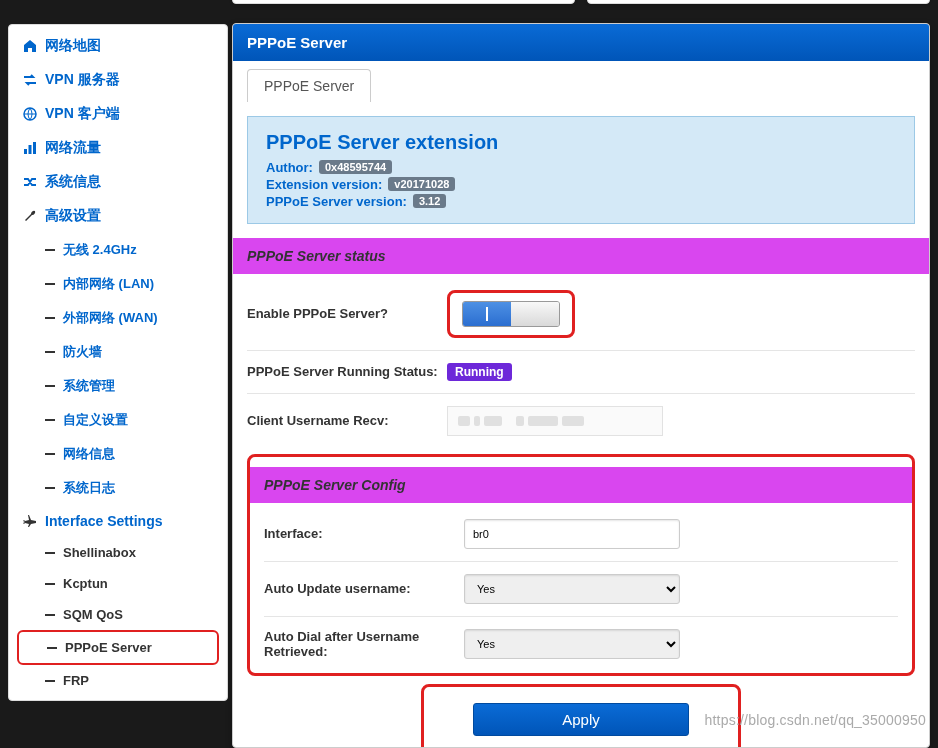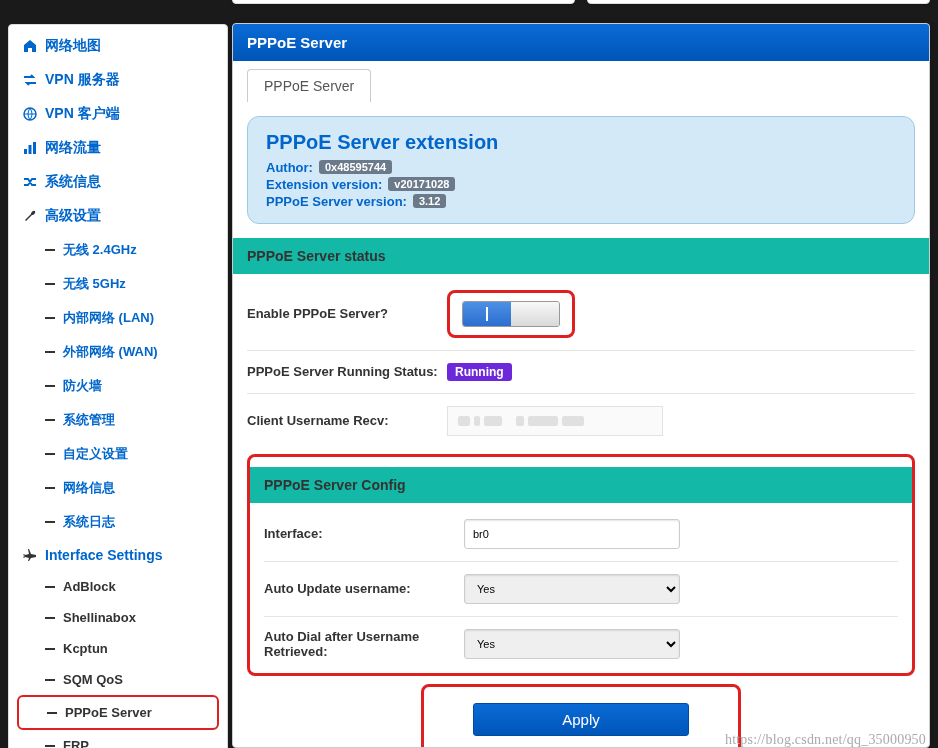--- a/index.html
+++ b/index.html
@@ -22,26 +22,26 @@
     .main { flex: 1; display: flex; flex-direction: column; margin-top: -8px; }
     .top-strip { display: flex; gap: 12px; height: 28px; margin-bottom: 4px; }
     .top-strip .card { flex: 1; background: #fff; border: 1px solid #ddd; border-radius: 0 0 4px 4px; height: 12px; margin-top: 0; box-shadow: 0 1px 3px rgba(0,0,0,0.2); }
     .panel { background: #fff; border: 1px solid #ccc; border-radius: 4px; overflow: hidden; box-shadow: 0 2px 6px rgba(0,0,0,0.3); }
 
     .panel-head { background: linear-gradient(#0a6bd6, #0055b8); color: #fff; padding: 10px 14px; font-weight: 700; font-size: 15px; }
     .tabs { padding: 8px 14px 0; background: #fff; }
     .tab { display: inline-block; padding: 8px 16px; border: 1px solid #ccc; border-bottom: none; border-radius: 4px 4px 0 0; background: #fff; color: #555; font-size: 14px; }
 
     .content { padding: 14px; }
-    .info-card { background: #d4e9f7; border: 1px solid #9cc9e6; border-radius: 12px; padding: 14px 18px; color: #0066cc; }
+    .info-card { background: #d4e9f7; border: 1px solid #9cc9e6; border-radius: 0; padding: 14px 18px; color: #0066cc; }
     .info-card h2 { font-size: 20px; font-weight: 700; margin-bottom: 6px; }
     .info-row { font-size: 13px; font-weight: 700; margin-top: 2px; display: flex; align-items: center; gap: 6px; }
     .badge { background: #6a7a8a; color: #fff; font-size: 11px; padding: 1px 6px; border-radius: 3px; font-weight: 600; }
 
-    .section-head { background: #14b8a6; padding: 10px 14px; font-weight: 700; color: #333; margin: 16px -14px 0; font-size: 14px; }
+    .section-head { background: #d946ef; padding: 10px 14px; font-weight: 700; color: #333; margin: 16px -14px 0; font-size: 14px; font-style: italic; }
     .section-head.first { margin-top: 14px; }
 
     .form-row { display: flex; align-items: center; padding: 12px 0; border-top: 1px solid #e5e5e5; }
     .form-row.first { border-top: none; padding-top: 16px; }
     .f-label { width: 200px; font-weight: 700; color: #333; font-size: 13px; }
     .f-ctrl { flex: 1; }
 
     .toggle { display: inline-flex; width: 98px; height: 26px; border: 1px solid #999; border-radius: 3px; overflow: hidden; background: #eee; }
     .toggle .on { width: 50%; height: 100%; background: linear-gradient(#4d90e4,#2b6ed0); display: flex; align-items: center; justify-content: center; }
     .toggle .on::after { content: ''; width: 2px; height: 14px; background: #fff; }
@@ -55,21 +55,21 @@
     input.text-input, select.select-input { width: 216px; height: 30px; padding: 4px 8px; border: 1px solid #ccc; border-radius: 3px; font-size: 11px; box-shadow: inset 0 1px 2px rgba(0,0,0,0.1); }
     select.select-input { appearance: auto; }
 
     .apply-btn { display: block; width: 216px; margin: 14px auto 6px; background: linear-gradient(#0a6bd6,#0055b8); color: #fff; border: 1px solid #004a9f; border-radius: 3px; padding: 7px 0; font-size: 15px; font-weight: 500; cursor: pointer; text-align: center; }
 
     .hl { border: 3px solid #e02020; border-radius: 8px; }
     .hl-enable { padding: 8px 12px; display: inline-block; }
     .hl-config { padding: 10px 14px; margin: 6px 0; }
     .hl-apply-wrap { padding: 12px 24px 24px; margin: 8px auto 0; width: 320px; }
 
-    .watermark { position: absolute; bottom: 0; right: 12px; color: #aaa; font-size: 14px; font-family: Liberation Serif, serif; letter-spacing: 0.2px; }
+    .watermark { position: absolute; bottom: 20px; right: 12px; color: #aaa; font-size: 14px; font-family: Liberation Sans, sans-serif; letter-spacing: 0.2px; }
   </style>
 </head>
 <body>
 
 <div class="wrapper">
 
   <div class="sidebar">
     <div class="side-item">
       <svg width="14" height="14" class="ic">
           <path d="M7 1 L13 6 V13 H9 V9 H5 V13 H1 V6 Z"></path>
@@ -108,24 +108,20 @@
           <path d="M12 2 A3 3 0 0 0 8 5 L2 11 L3 12 L9 6 A3 3 0 0 0 12 2 Z"></path>
         </svg>
       <span class="lbl">高级设置</span>
     </div>
     <div class="side-sub">
         <span class="dash"></span>
         <span class="lbl">无线 2.4GHz</span>
       </div>
     <div class="side-sub">
         <span class="dash"></span>
-        <span class="lbl">无线 5GHz</span>
-      </div>
-    <div class="side-sub">
-        <span class="dash"></span>
         <span class="lbl">内部网络 (LAN)</span>
       </div>
     <div class="side-sub">
         <span class="dash"></span>
         <span class="lbl">外部网络 (WAN)</span>
       </div>
     <div class="side-sub">
         <span class="dash"></span>
         <span class="lbl">防火墙</span>
       </div>
@@ -145,24 +141,20 @@
         <span class="dash"></span>
         <span class="lbl">系统日志</span>
       </div>
 
     <div class="side-item airplane">
       <svg width="14" height="14" class="ic" style="fill:#333">
           <path d="M13 7 L8 6 L6 1 L5 1 L6 6 L2 7 L1 6 L0 7 L2 8 L0 9 L1 10 L2 9 L6 10 L5 13 L6 13 L8 10 L13 9 Z"></path>
         </svg>
       <span class="lbl">Interface Settings</span>
     </div>
-    <div class="side-sub dark">
-        <span class="dash"></span>
-        <span class="lbl">AdBlock</span>
-      </div>
     <div class="side-sub dark">
         <span class="dash"></span>
         <span class="lbl">Shellinabox</span>
       </div>
     <div class="side-sub dark">
         <span class="dash"></span>
         <span class="lbl">Kcptun</span>
       </div>
     <div class="side-sub dark">
         <span class="dash"></span>

